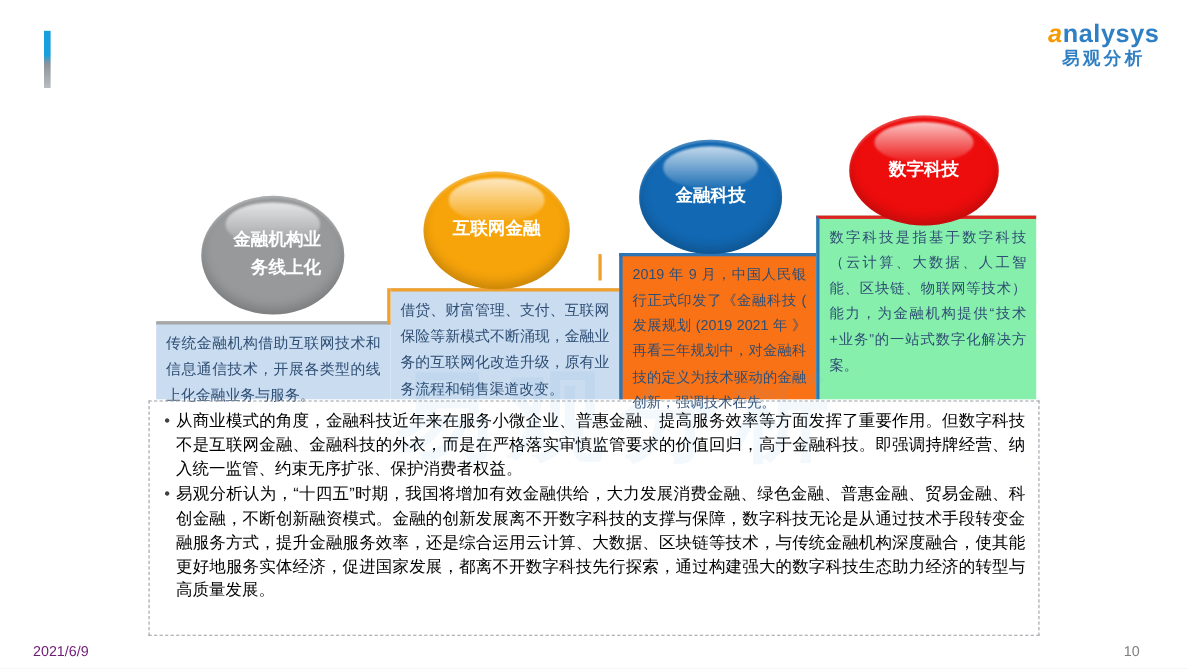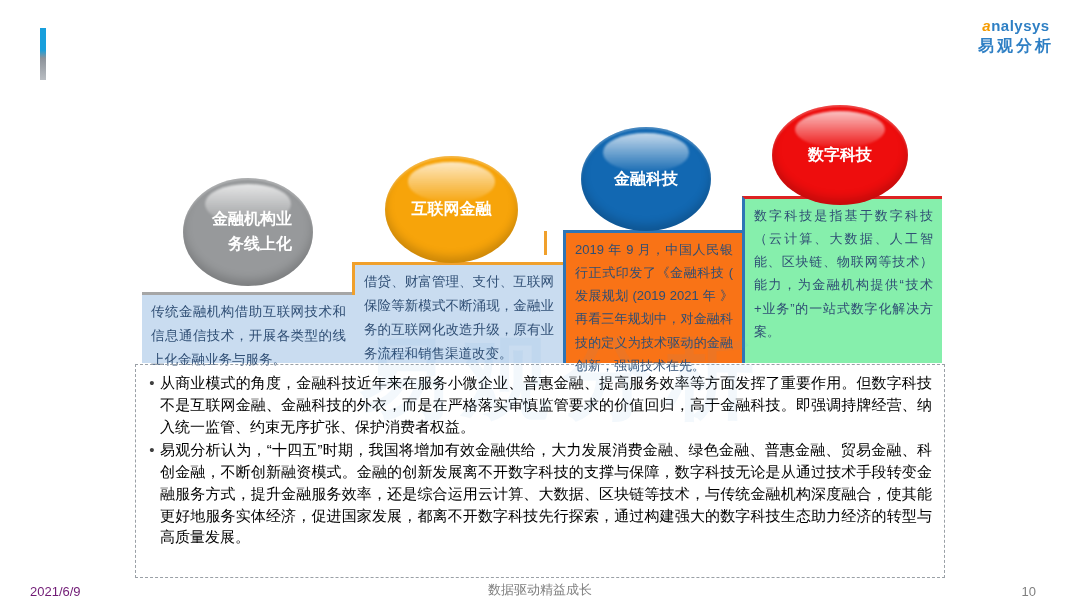--- a/index.html
+++ b/index.html
@@ -4,21 +4,21 @@
 <style>
   html,body{margin:0;padding:0;background:#e8e8e8;font-family:"Liberation Sans","DejaVu Sans",sans-serif;}
   .slide{position:relative;width:1080px;height:608px;background:#ffffff;overflow:hidden;margin:0 auto;}
 
   
   .accent-bar{position:absolute;left:40px;top:28px;width:6px;height:52px;
     background:linear-gradient(to bottom,#189fdc 0%,#189fdc 42%,#8d939a 58%,#b9bdc2 100%);}
   .title{position:absolute;left:57px;top:20px;width:905px;margin:0;
     font-size:26px;font-weight:700;color:#4d4d4d;line-height:1.28;letter-spacing:0.5px;}
   .logo{position:absolute;right:26px;top:18px;text-align:center;line-height:1.1;}
-  .logo-en{font-size:15px;font-weight:700;color:#2e7fc4;letter-spacing:0.5px;}
+  .logo-en{font-size:23px;font-weight:700;color:#2e7fc4;letter-spacing:0.5px;}
   .logo-a{color:#f59b00;font-style:italic;}
   .logo-cn{font-size:16px;font-weight:700;color:#2e7fc4;letter-spacing:3px;margin-top:2px;}
 
   
   .step{position:absolute;background:#c9dcf0;box-sizing:border-box;
     font-size:13.5px;line-height:1.78;color:#2f4e74;text-align:justify;
     padding:5px 9px 0 9px;border-top:3px solid transparent;}
   .step.s1{left:142px;top:292px;width:213px;height:71px;}
   .step.s2{left:355px;top:262px;width:208px;height:101px;}
   .step.s3{left:563px;top:230px;width:179px;height:133px;border-left:3px solid transparent;font-size:13px;}
@@ -108,16 +108,15 @@
       <span class="dot">•</span>
       <p>从商业模式的角度，金融科技近年来在服务小微企业、普惠金融、提高服务效率等方面发挥了重要作用。但数字科技不是互联网金融、金融科技的外衣，而是在严格落实审慎监管要求的价值回归，高于金融科技。即强调持牌经营、纳入统一监管、约束无序扩张、保护消费者权益。</p>
     </div>
     <div class="bullet">
       <span class="dot">•</span>
       <p>易观分析认为，“十四五”时期，我国将增加有效金融供给，大力发展消费金融、绿色金融、普惠金融、贸易金融、科创金融，不断创新融资模式。金融的创新发展离不开数字科技的支撑与保障，数字科技无论是从通过技术手段转变金融服务方式，提升金融服务效率，还是综合运用云计算、大数据、区块链等技术，与传统金融机构深度融合，使其能更好地服务实体经济，促进国家发展，都离不开数字科技先行探索，通过构建强大的数字科技生态助力经济的转型与高质量发展。</p>
     </div>
   </div>
 
   <div class="footer-date">2021/6/9</div>
-  <div class="footer-slogan">数据驱动精益成长</div>
   <div class="footer-page">10</div>
 
 </div>
 
 </body></html>

